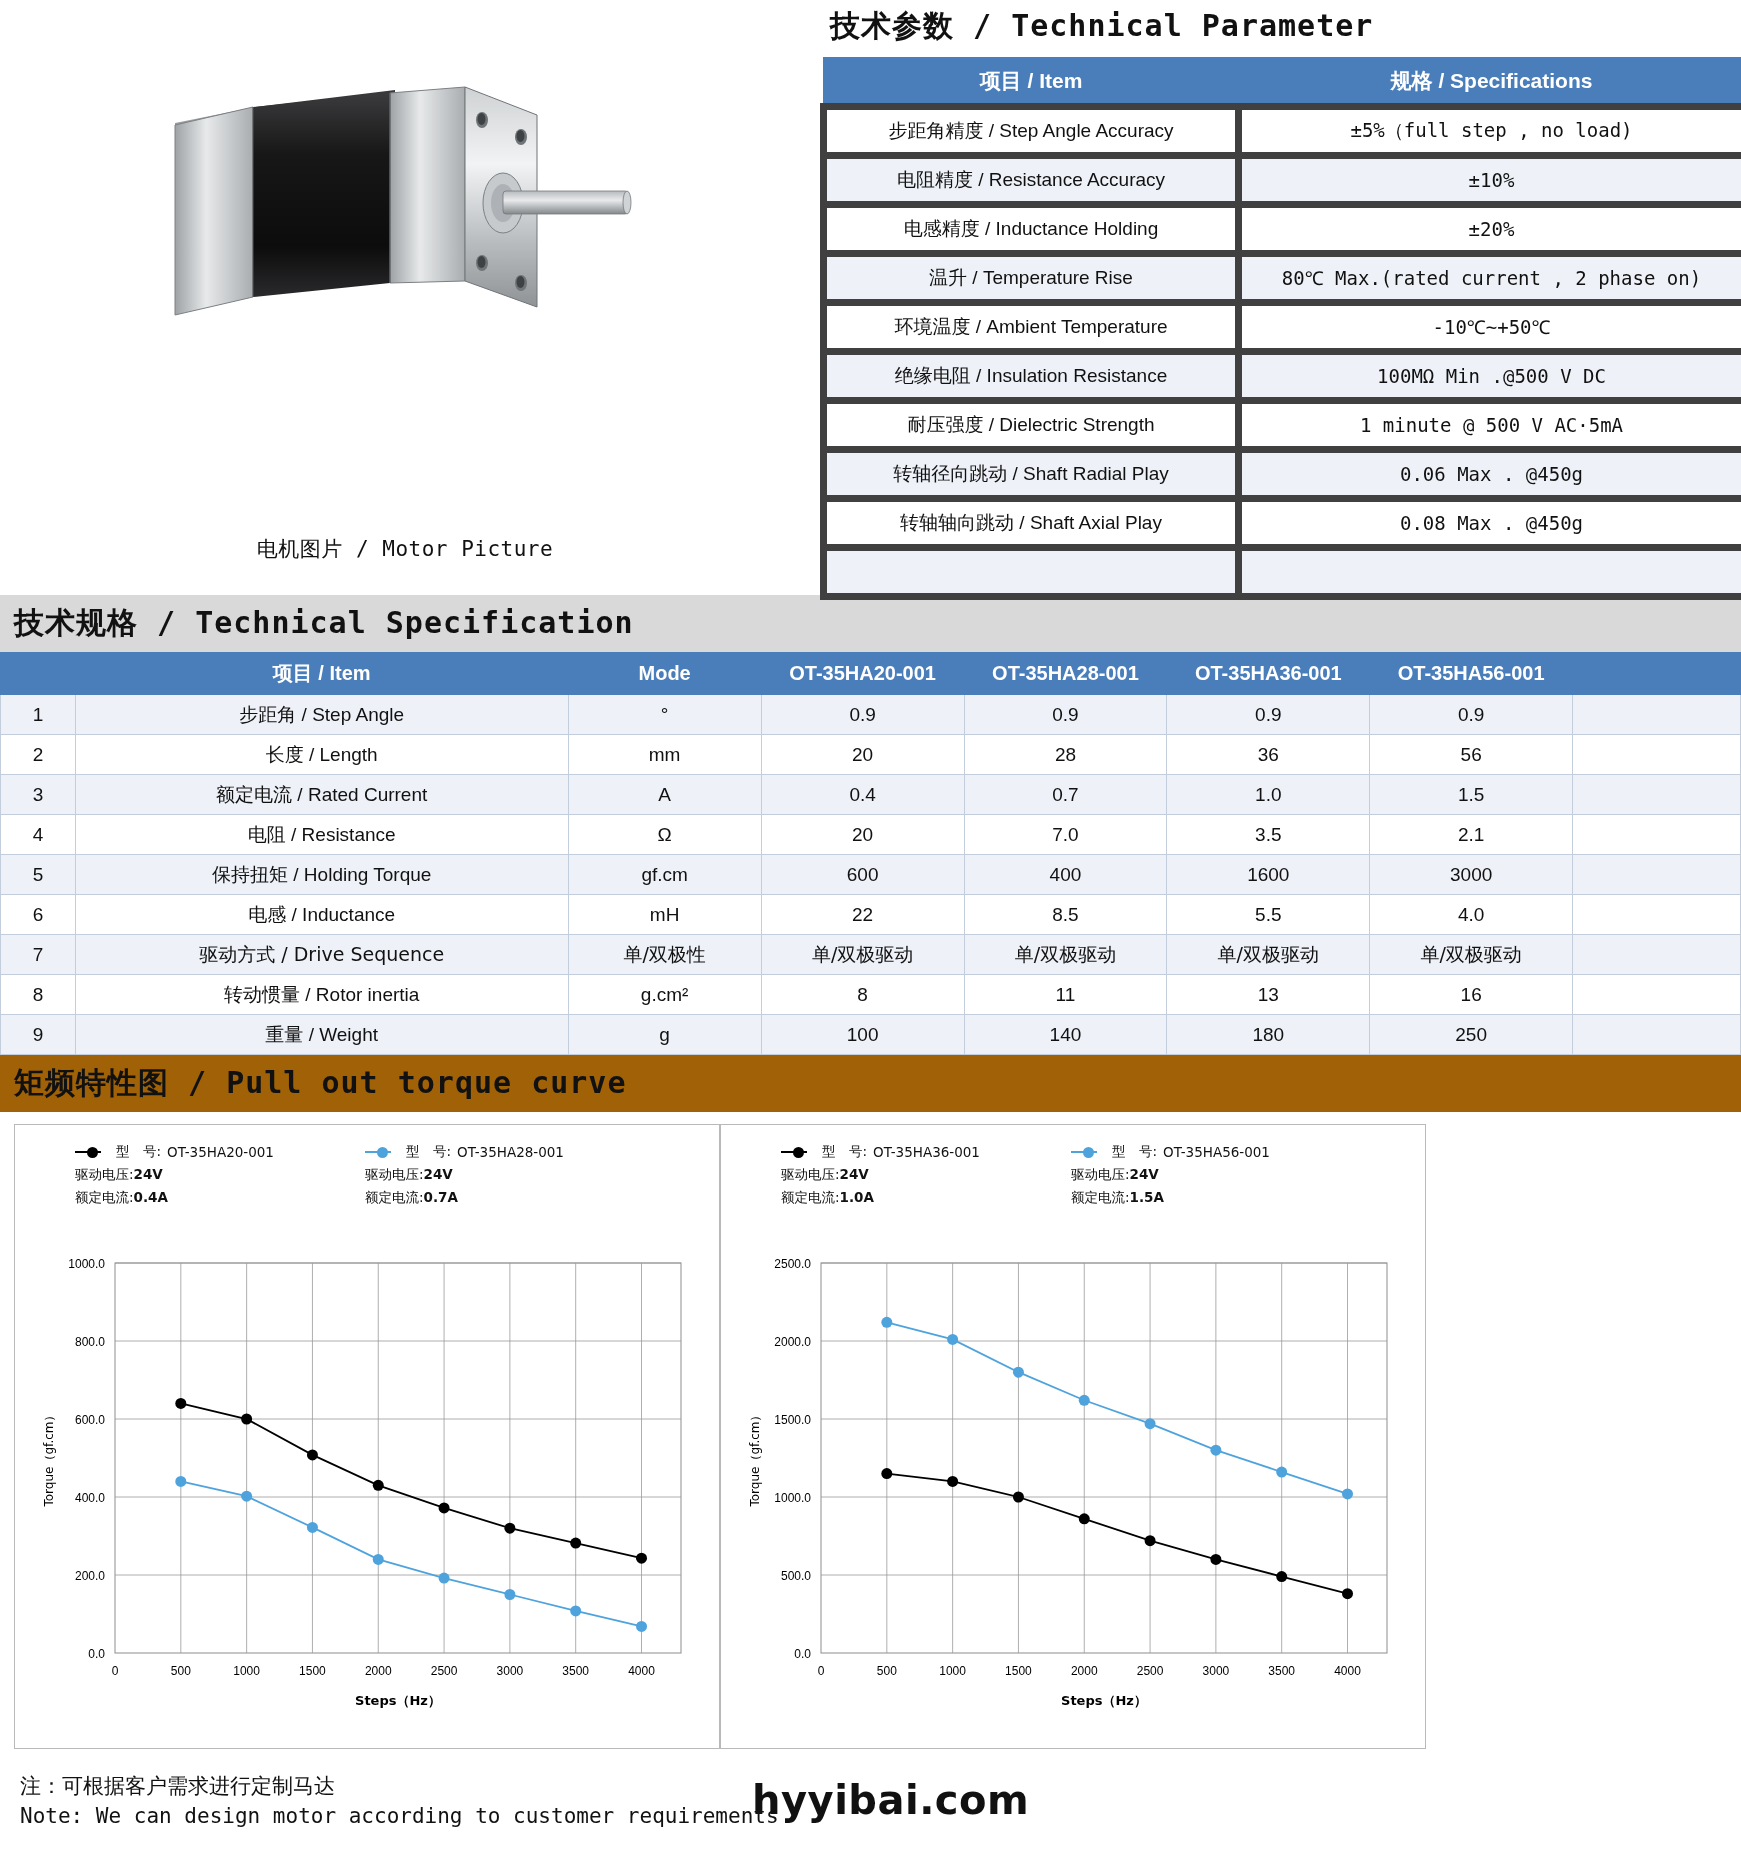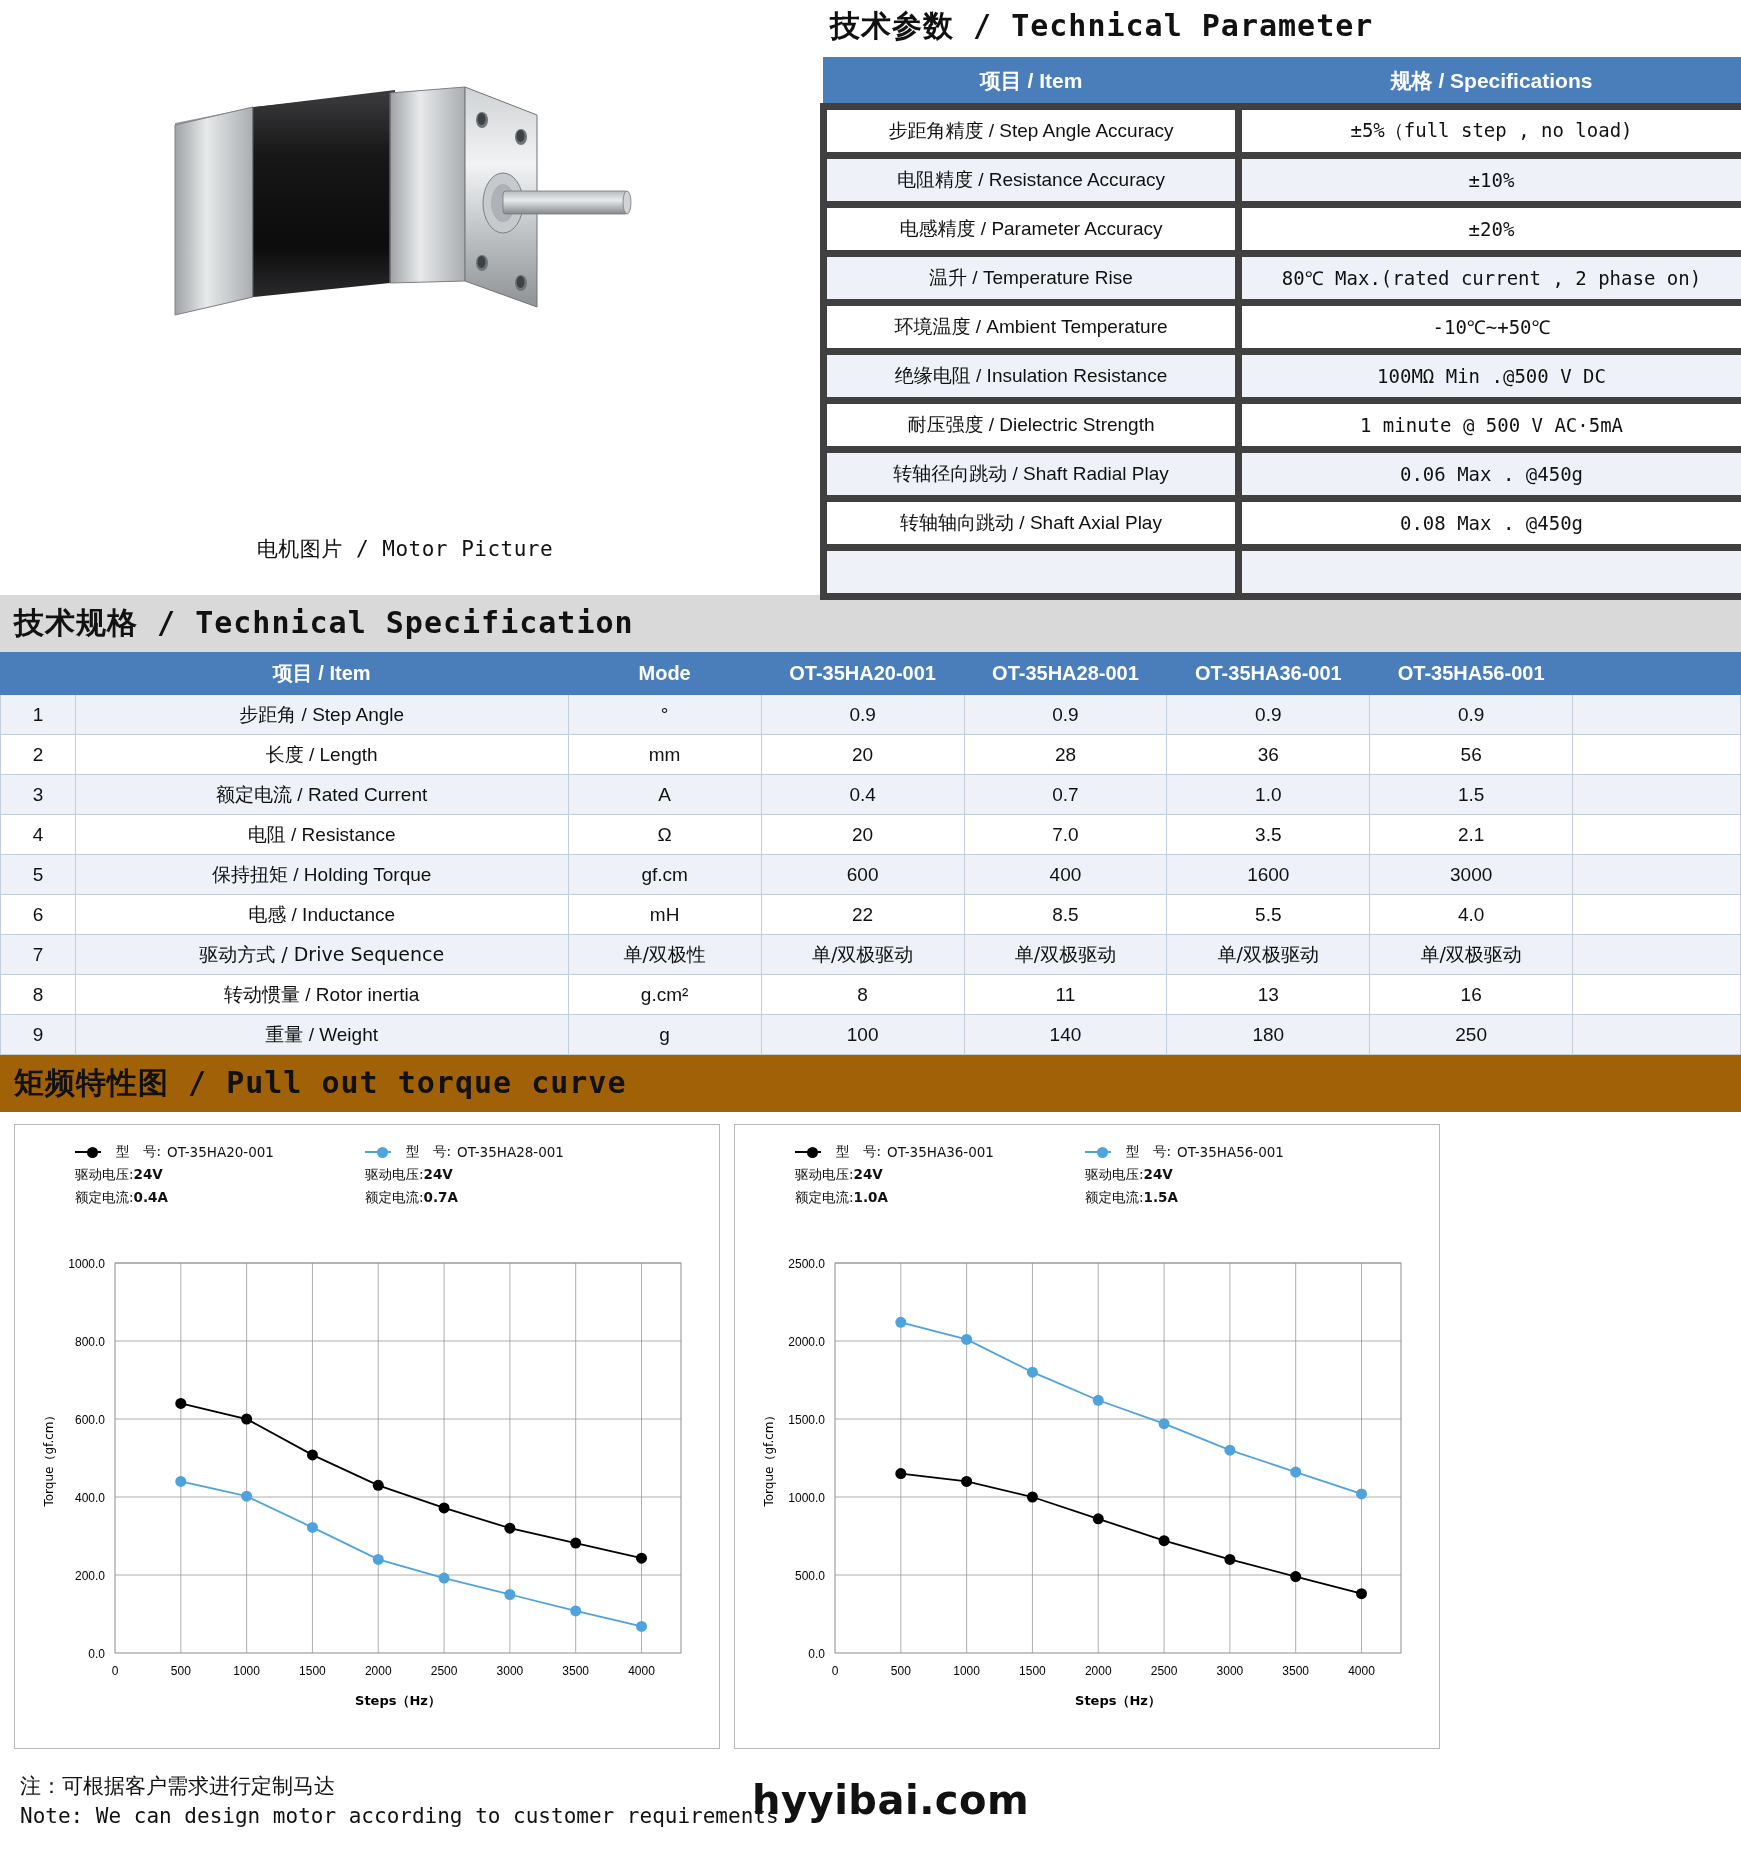--- a/index.html
+++ b/index.html
@@ -71,21 +71,21 @@
   .col-item { width:408px; }
   .col-mode { width:160px; }
   .col-v { width:168px; }
   .col-tail { width:139px; }
 
   
   .curve-title {
     font-size:30px; font-weight:bold; letter-spacing:1px;
     padding:8px 0 8px 14px; background:#a16207; width:1741px;
   }
-  .charts { display:flex; gap:14px; padding:12px 14px 0 14px; }
+  .charts { display:flex; gap:0; padding:12px 14px 0 14px; }
   .chart-box {
     border:1px solid #b9b9b9; background:#fff;
     width:706px; height:625px; position:relative;
   }
   .legend { display:flex; padding:18px 0 0 60px; font-size:13.5px; }
   .legend-col { width:290px; }
   .legend-row1 { display:flex; align-items:center; }
   .legend-dot { width:11px; height:11px; border-radius:50%; display:inline-block; }
   .legend-line { width:26px; height:2px; display:inline-block; }
   .legend-label { margin-left:6px; font-family:"DejaVu Sans", sans-serif; }
@@ -193,21 +193,21 @@
         <tbody>
           <tr>
               <td class="item">步距角精度 / Step Angle Accuracy</td>
               <td class="mono">±5%（full step , no load)</td>
             </tr>
           <tr>
               <td class="item">电阻精度 / Resistance Accuracy</td>
               <td class="mono">±10%</td>
             </tr>
           <tr>
-              <td class="item">电感精度 / Parameter Accuracy</td>
+              <td class="item">电感精度 / Inductance Holding</td>
               <td class="mono">±20%</td>
             </tr>
           <tr>
               <td class="item">温升 / Temperature Rise</td>
               <td class="mono">80℃ Max.(rated current , 2 phase on)</td>
             </tr>
           <tr>
               <td class="item">环境温度 / Ambient Temperature</td>
               <td class="mono">-10℃~+50℃</td>
             </tr>

